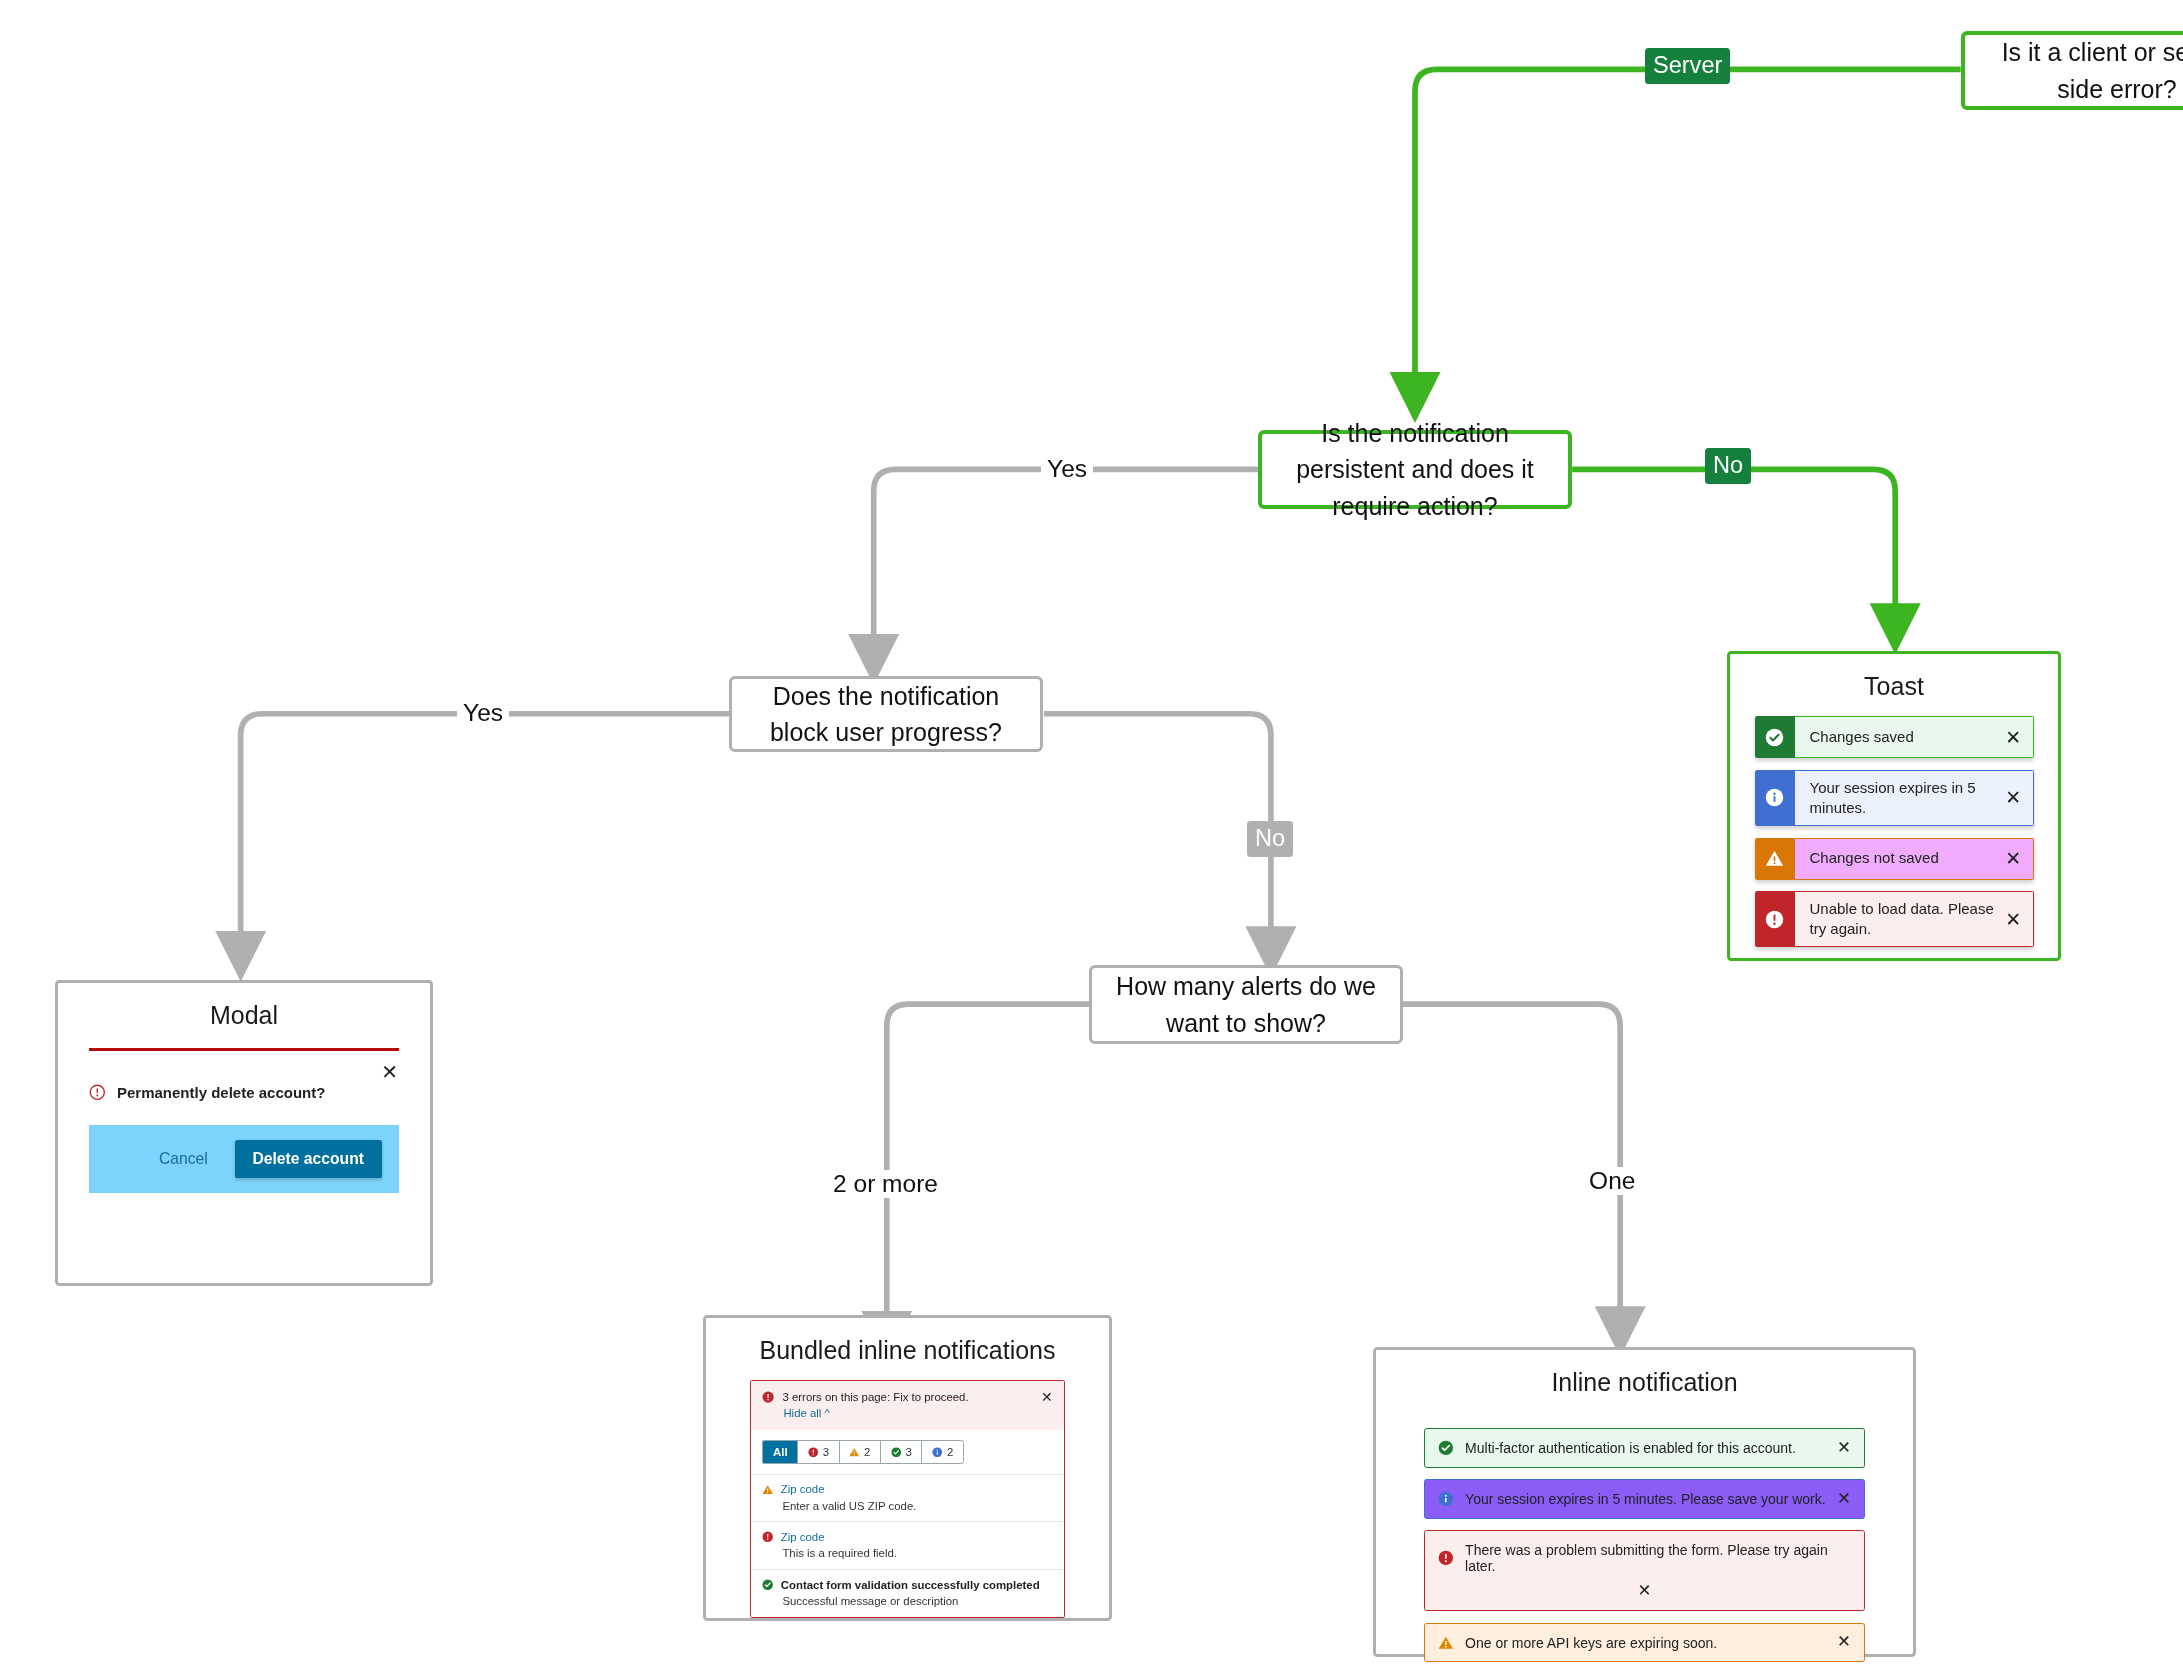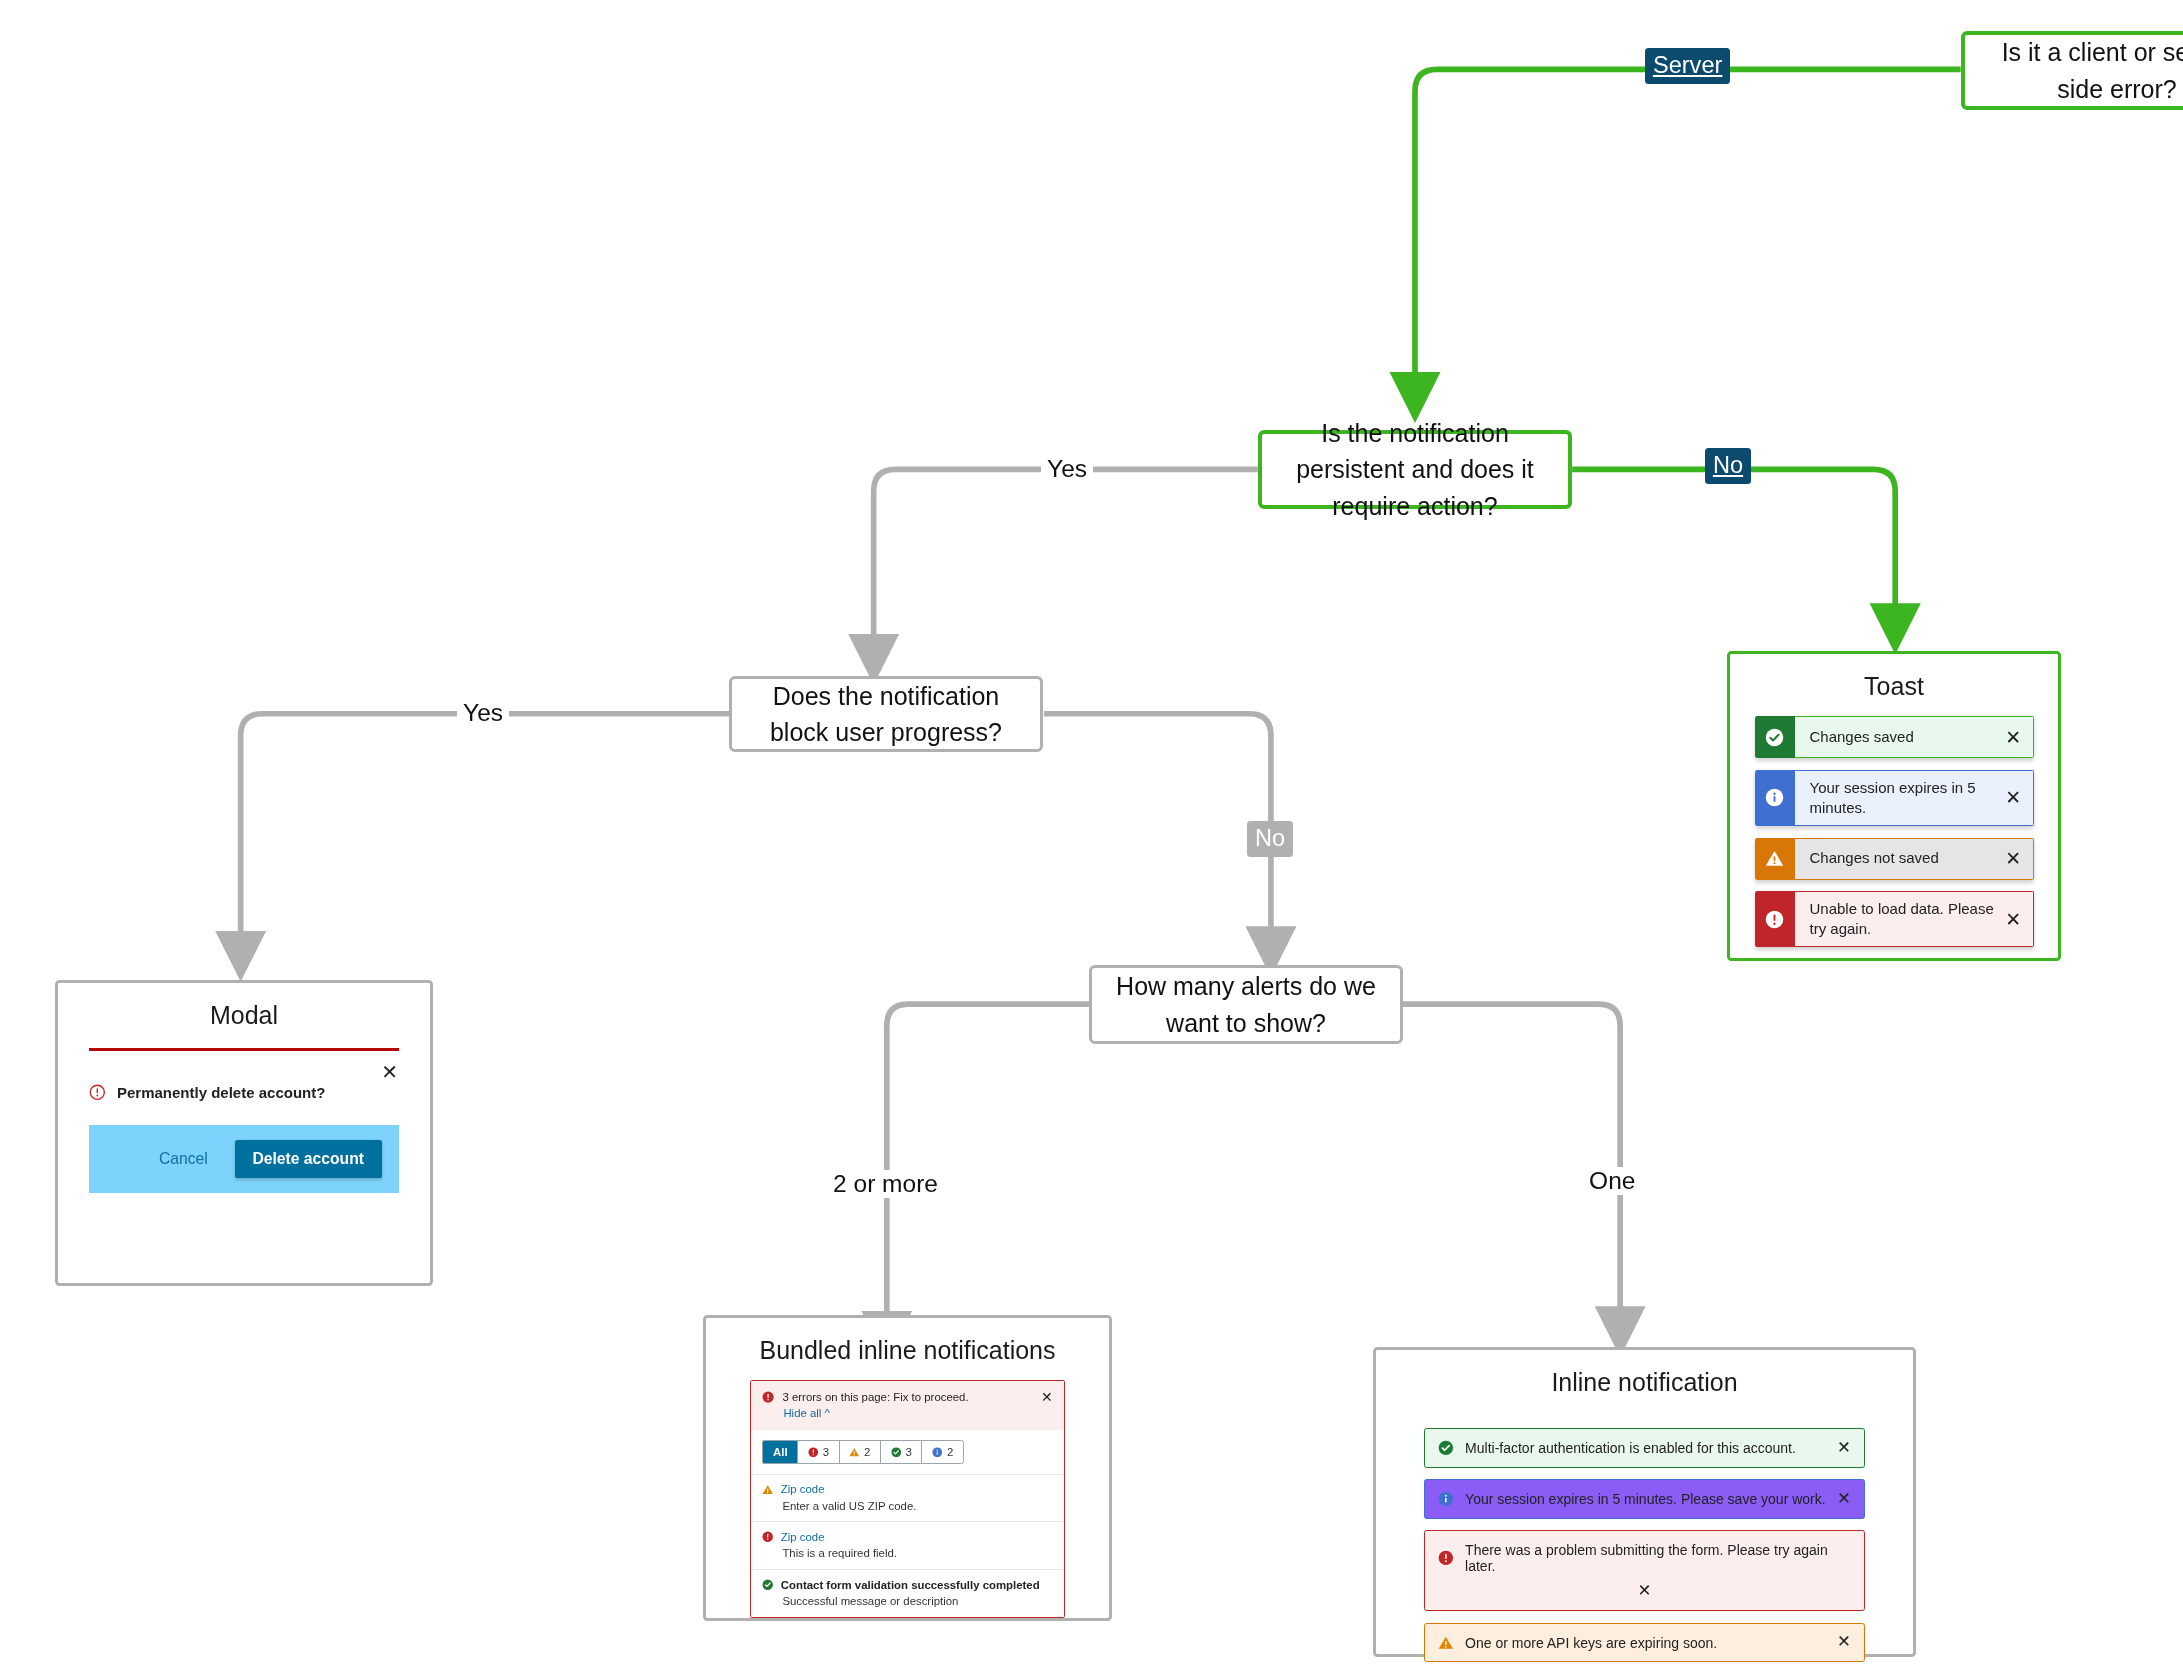--- a/index.html
+++ b/index.html
@@ -39,21 +39,21 @@
     white-space:nowrap;
   }
   .badge {
     position:absolute;
     display:flex; align-items:center; justify-content:center;
     color:#ffffff; font-size:23.6px;
     border-radius:3.5px;
     padding: 4.4px 7.9px;
     white-space:nowrap;
   }
-  .badge.green { background:#0c4a6e;text-decoration:underline; }
+  .badge.green { background:#15803d; }
   .badge.gray  { background:#b0b0b0; }
 
   
   .card {
     position:absolute;
     background:#ffffff;
     border-radius: 4.4px;
   }
   .card.green { border: 3.9px solid #3cb521; }
   .card.gray  { border: 3.9px solid #b0b0b0; }
@@ -84,21 +84,21 @@
     padding: 7px 11.4px 7px 15px; gap: 7.9px;
   }
   .toast-msg { font-size: 15px; color:#222; line-height:1.35; }
   .toast-x { font-size:19px; line-height:1; color:#222; cursor:pointer; }
 
   .t-success .toast-icon { background:#1f7a34; }
   .t-success .toast-body { background:#e9f8ec; border:1.3px solid #3cb521; border-left:none; }
   .t-info .toast-icon { background:#3f6fd1; }
   .t-info .toast-body { background:#eaf1fd; border:1.3px solid #3f6fd1; border-left:none; }
   .t-warn .toast-icon { background:#d97706; }
-  .t-warn .toast-body { background:#e5e5e5; border:1.3px solid #d97706; border-left:none;gap:30px; }
+  .t-warn .toast-body { background:#f0abfc; border:1.3px solid #d97706; border-left:none;gap:30px; }
   .t-error .toast-icon { background:#c0252a; }
   .t-error .toast-body { background:#fdeeee; border:1.3px solid #c0252a; border-left:none; }
 
   
   .modal-rule { height: 3.1px; background:#b50909; margin: 17.5px 31px 0 31px; }
   .modal-close-row { display:flex; justify-content:flex-end; padding: 11.4px 32px 0 0; }
   .modal-x { font-size: 20px; line-height:1; color:#222; cursor:pointer; }
   .modal-head { display:flex; align-items:center; gap:11.4px; padding: 1.7px 31px 0 31px; }
   .modal-head-text { font-size: 15px; font-weight:700; color:#222; }
   .modal-desc { padding: 29px 31px 0 31px; font-size: 15px; color:#222; line-height:1.6; }

